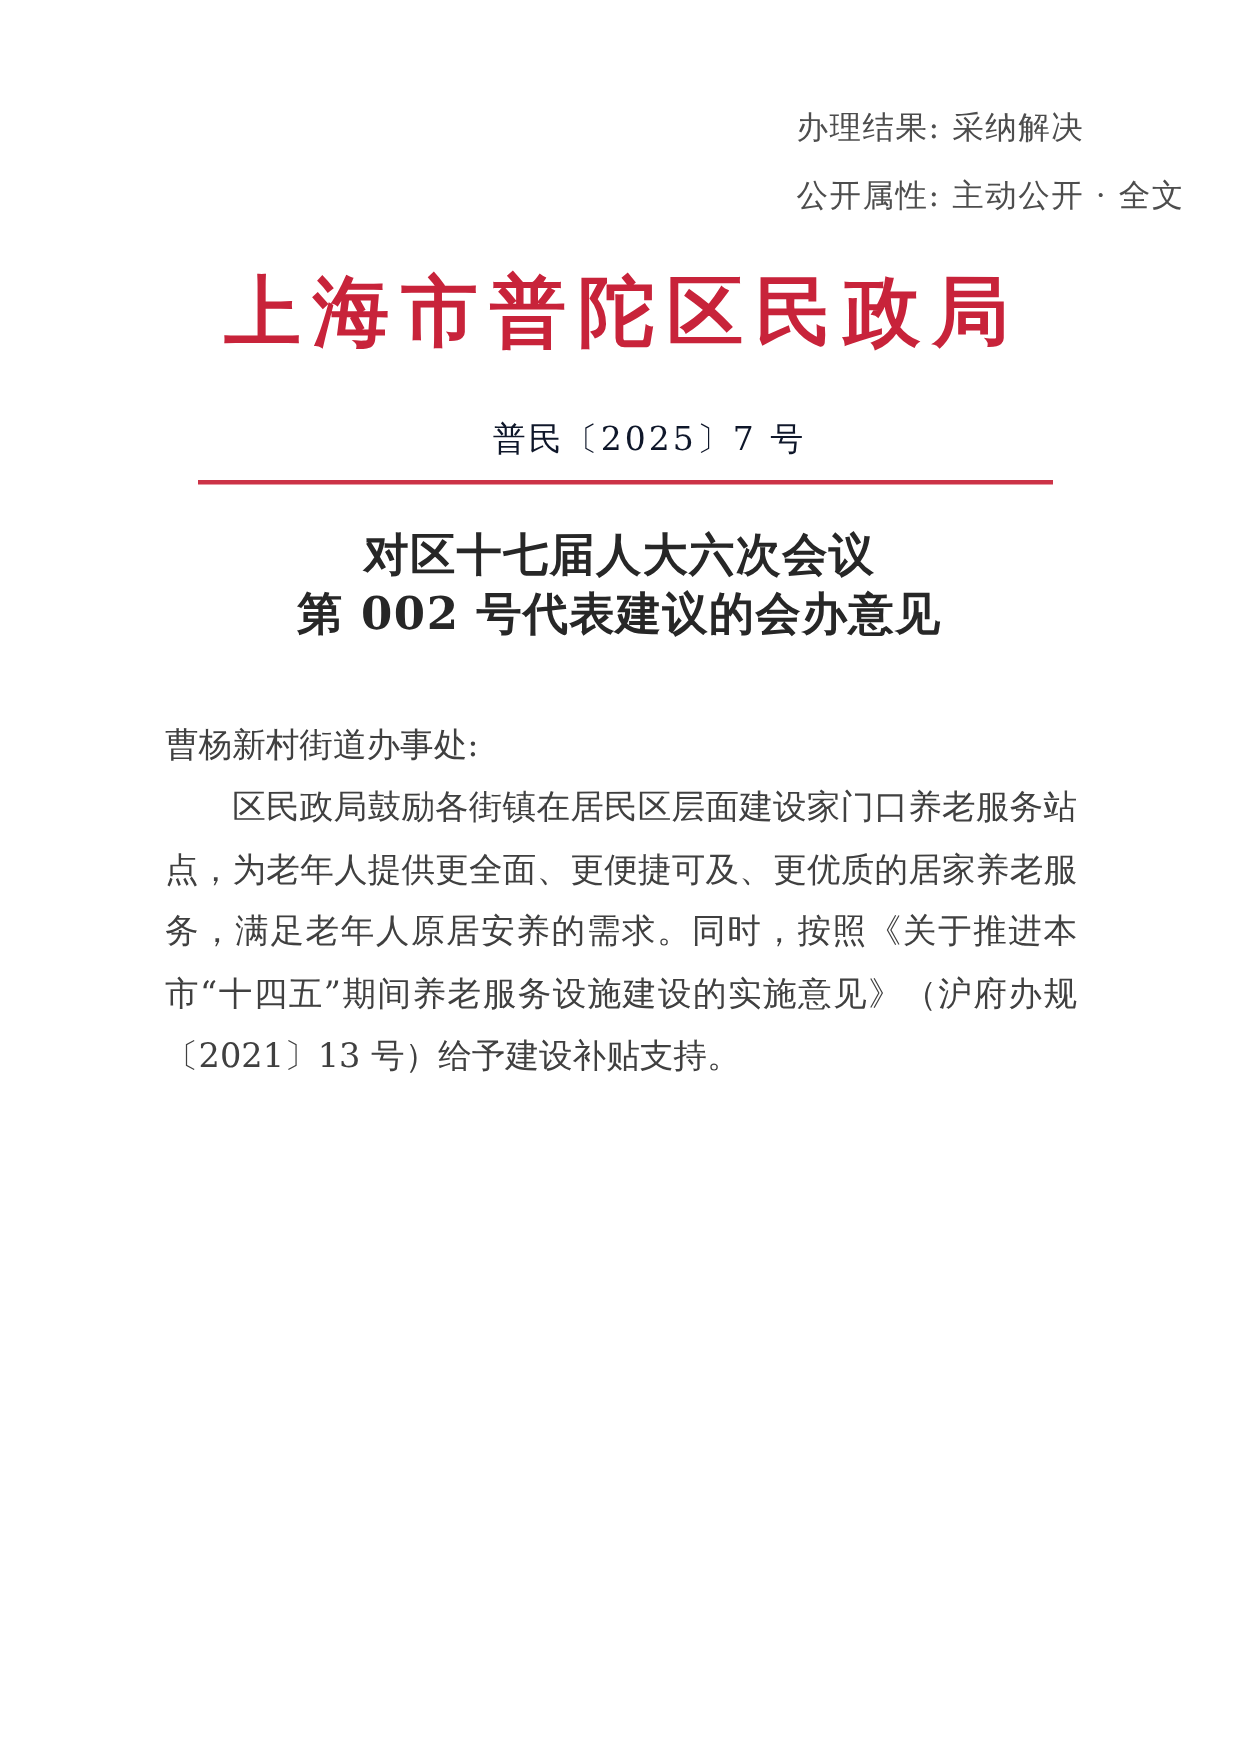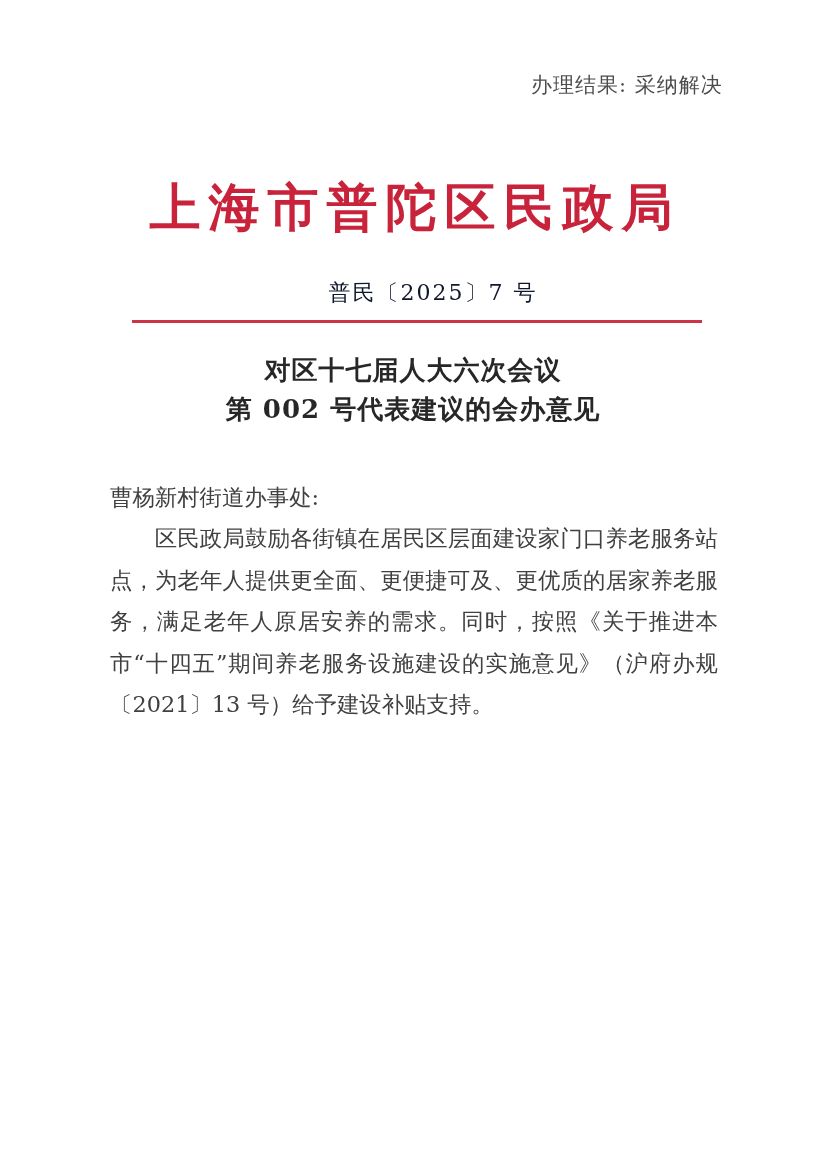--- a/index.html
+++ b/index.html
@@ -62,21 +62,21 @@
     background: #cc3347;
   }
   
   .doc-title {
     position: absolute;
     top: 351px;
     left: 0;
     width: 100%;
     margin: 0;
     text-align: center;
-    font-size: 26px;
+    font-size: 30px;
     line-height: 39px;
     font-weight: 700;
     color: #272727;
     letter-spacing: 1px;
   }
   
   .body-text {
     position: absolute;
     left: 110px;
     top: 477px;
@@ -104,20 +104,21 @@
     white-space: nowrap;
   }
 </style>
 </head>
 <body>
 
 <div class="page">
 
   <div class="meta-block">
     <div>办理结果: 采纳解决</div>
+    <div>公开属性: 主动公开 · 全文</div>
   </div>
 
   <h1 class="agency-title">上海市普陀区民政局</h1>
 
   <div class="doc-number">普民〔2025〕7 号</div>
 
   <div class="red-rule"></div>
 
   <h2 class="doc-title">
     <span>对区十七届人大六次会议</span><br>

